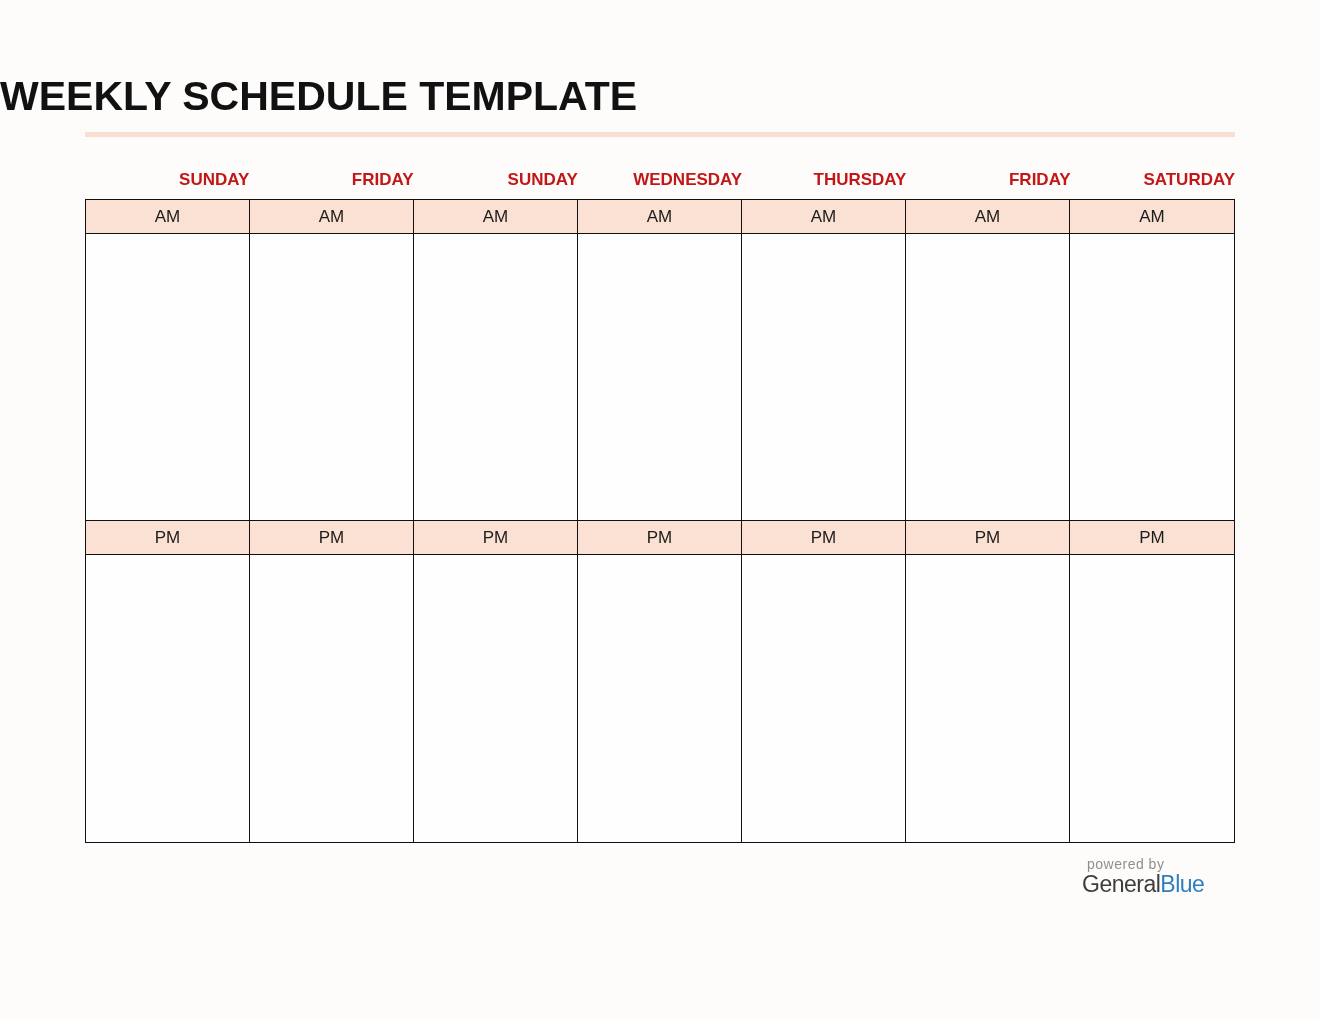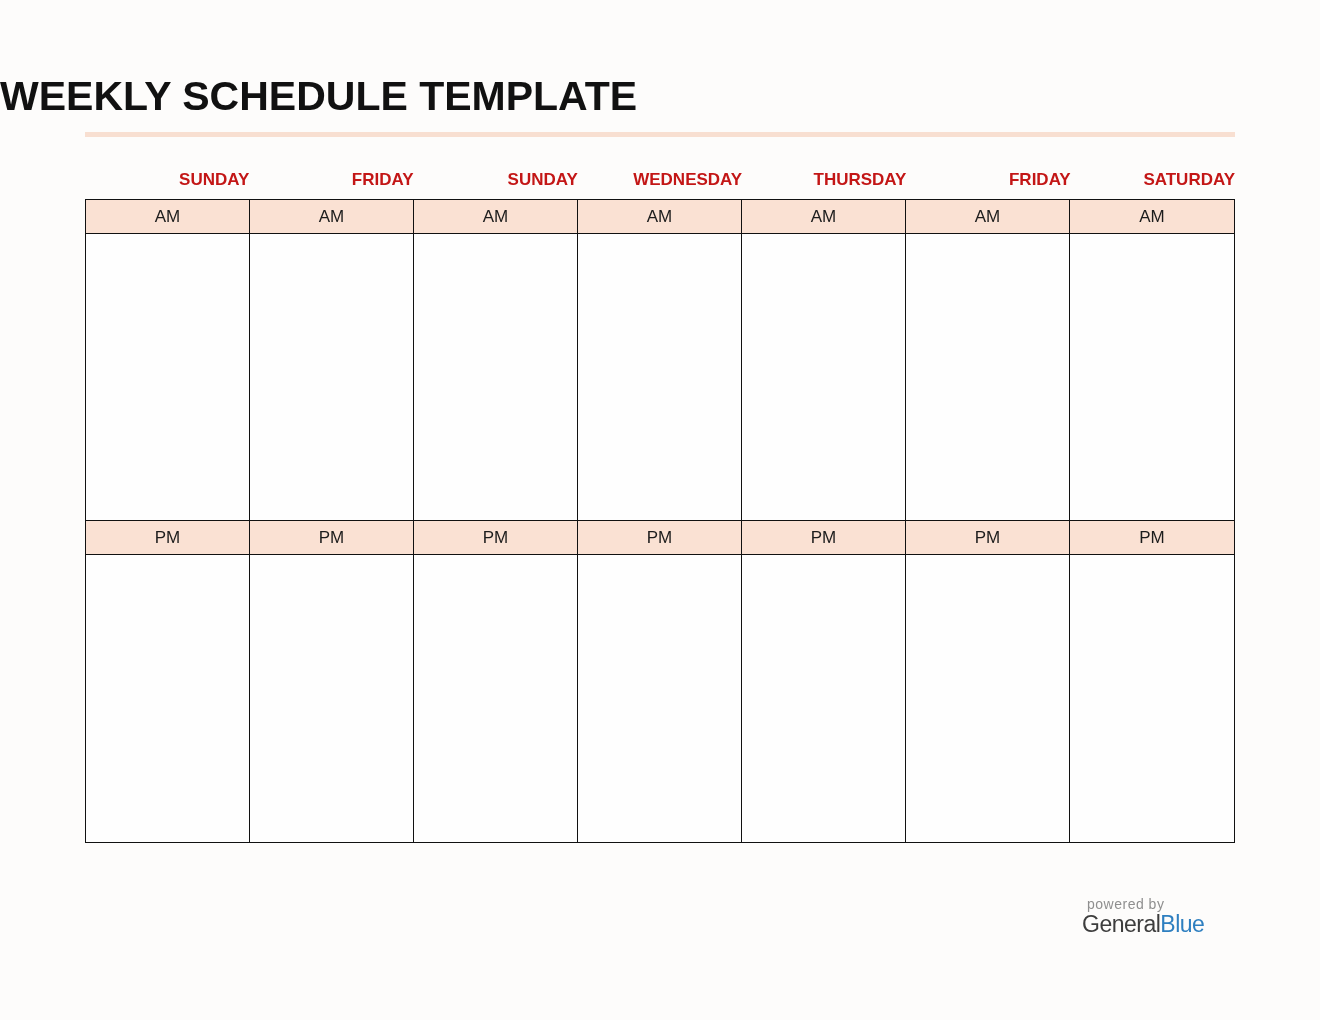--- a/index.html
+++ b/index.html
@@ -63,21 +63,21 @@
   .content-row .cell {
     height: 287px;
     background: #fefefe;
   }
   .content-row.upper .cell {
     border-bottom: 1.5px solid #111;
   }
   .footer-brand {
     position: absolute;
     left: 1082px;
-    top: 897px;
+    top: 857px;
     line-height: 1.1;
   }
   .powered-by {
     font-size: 14px;
     color: #8f8f8f;
     letter-spacing: 0.5px;
     padding-left: 5px;
   }
   .brand-line {
     font-size: 23px;

